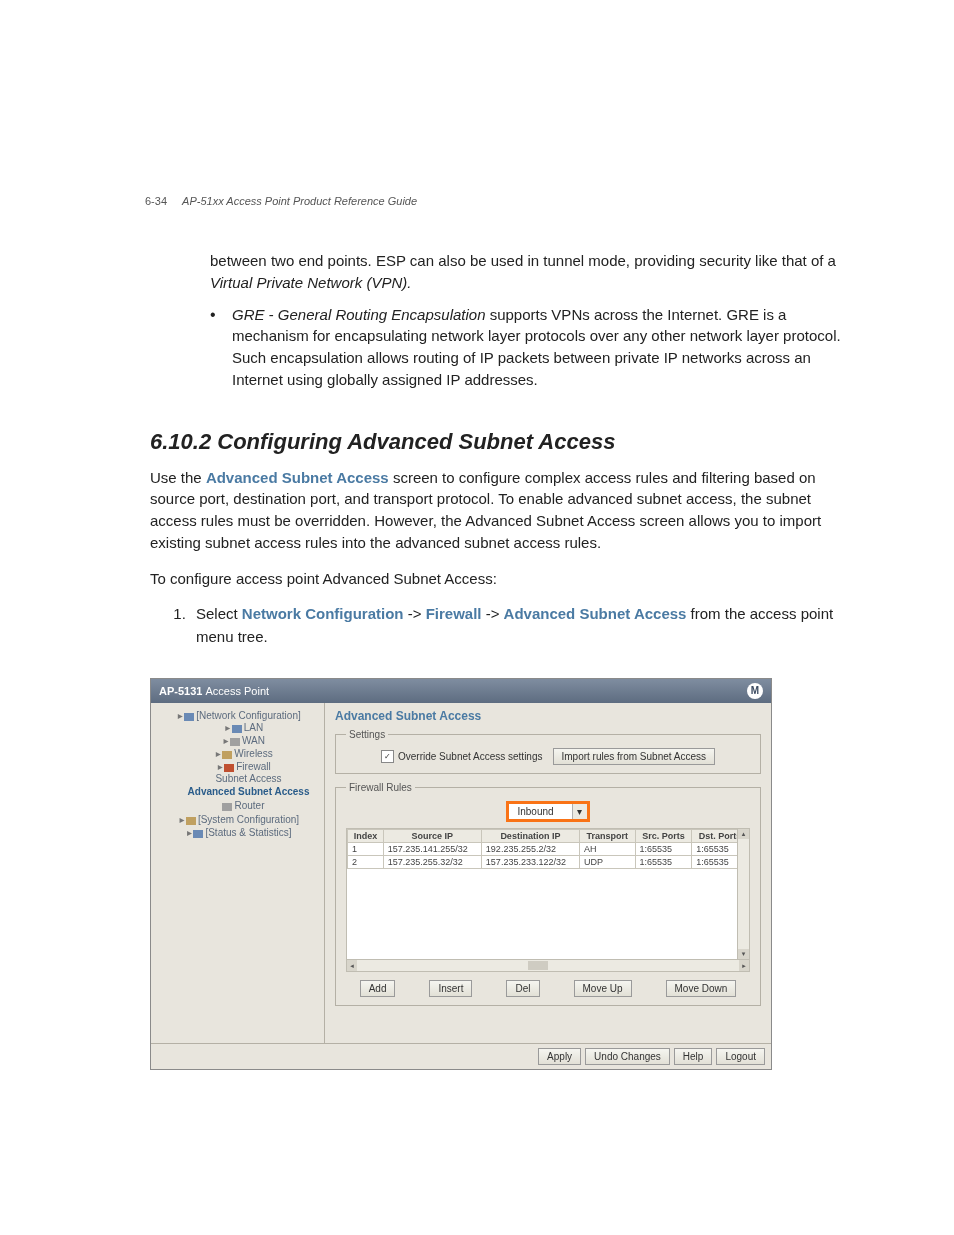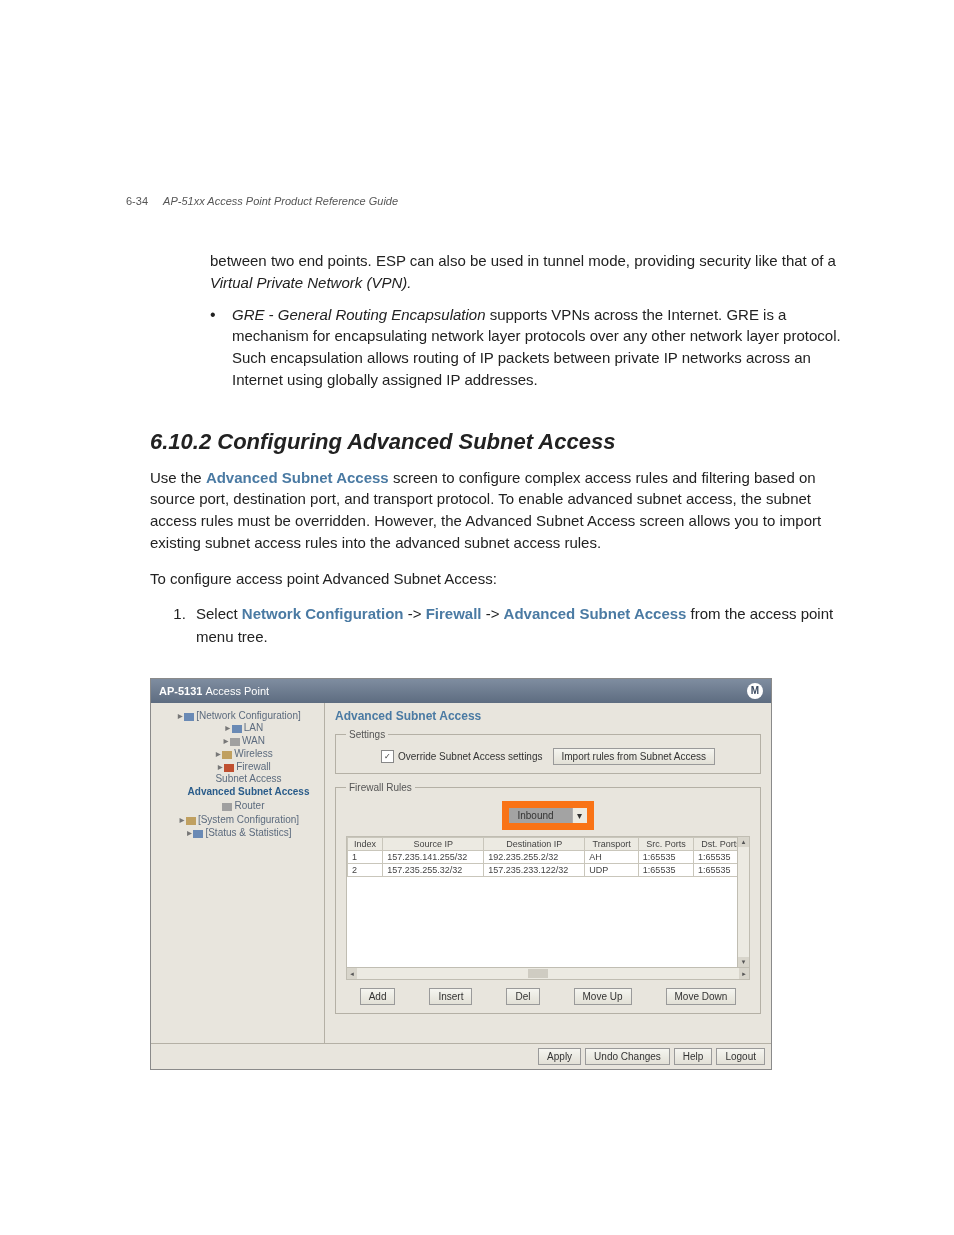--- a/index.html
+++ b/index.html
@@ -9,21 +9,21 @@
     font-family: Arial, Helvetica, sans-serif;
     color: #222;
     width: 954px;
   }
   .page {
     padding: 190px 100px 60px 150px;
   }
   .runhead {
     position: absolute;
     top: 195px;
-    left: 126px;
+    left: 145px;
     font-size: 11px;
     color: #555;
   }
   .runhead .pgnum { margin-right: 12px; }
   .runhead .title { font-style: italic; }
   .body-indent { margin-left: 60px; }
   p { font-size: 15px; line-height: 1.45; margin: 0 0 10px 0; }
   .cont { margin-top: 60px; }
   .italic { font-style: italic; }
   .bullet { display: flex; margin-top: 10px; }
@@ -106,31 +106,31 @@
   .btn {
     border: 1px solid #9a9a9a;
     background: linear-gradient(#f5f5f0,#e2e0d6);
     padding: 2px 8px;
     font-size: 10px;
     color: #333;
     cursor: default;
   }
   .dd-row { display:flex; justify-content:center; margin-bottom:6px; }
   .dd {
-    display:flex; border:7px solid #f97316; background:#a3a3a3;
+    display:flex; border:3px solid #f97316; background:#ffffff;
   }
   .dd .val { padding: 2px 18px 2px 8px; }
   .dd .arr { width:14px; border-left:1px solid #b0b0b0; display:flex; align-items:center; justify-content:center; background:#eceae2; }
   .tblwrap { border:1px solid #c0bdb2; background:#fff; position:relative; height:130px; }
   table.data { border-collapse: collapse; width:100%; }
   table.data th, table.data td {
     border:1px solid #c9c6bb; padding:1px 4px; font-size:9px; text-align:left;
     background:#fff; color:#444;
   }
-  table.data th { background:#eceae2; font-weight:normal; text-align:center; }
+  table.data th { background:#eceae2; font-weight:bold; text-align:center; }
   .vscroll { position:absolute; right:0; top:0; bottom:0; width:11px; background:#eceae2; border-left:1px solid #c0bdb2; }
   .vscroll .arrup, .vscroll .arrdn { height:10px; background:#d8d5cb; text-align:center; font-size:7px; line-height:10px; color:#555; }
   .vscroll .arrdn { position:absolute; bottom:0; left:0; right:0; }
   .hscroll { height:11px; background:#eceae2; border:1px solid #c0bdb2; border-top:none; position:relative; }
   .hscroll .arrl, .hscroll .arrr { width:10px; height:100%; background:#d8d5cb; position:absolute; top:0; text-align:center; font-size:7px; line-height:11px; color:#555;}
   .hscroll .arrl { left:0; } .hscroll .arrr { right:0; }
   .hscroll .thumb { position:absolute; left:45%; top:1px; bottom:1px; width:20px; background:#cfccc2; }
   .row-btns { display:flex; gap:34px; justify-content:center; margin-top:8px; }
   .footer {
     border-top:1px solid #b4b0a5;

